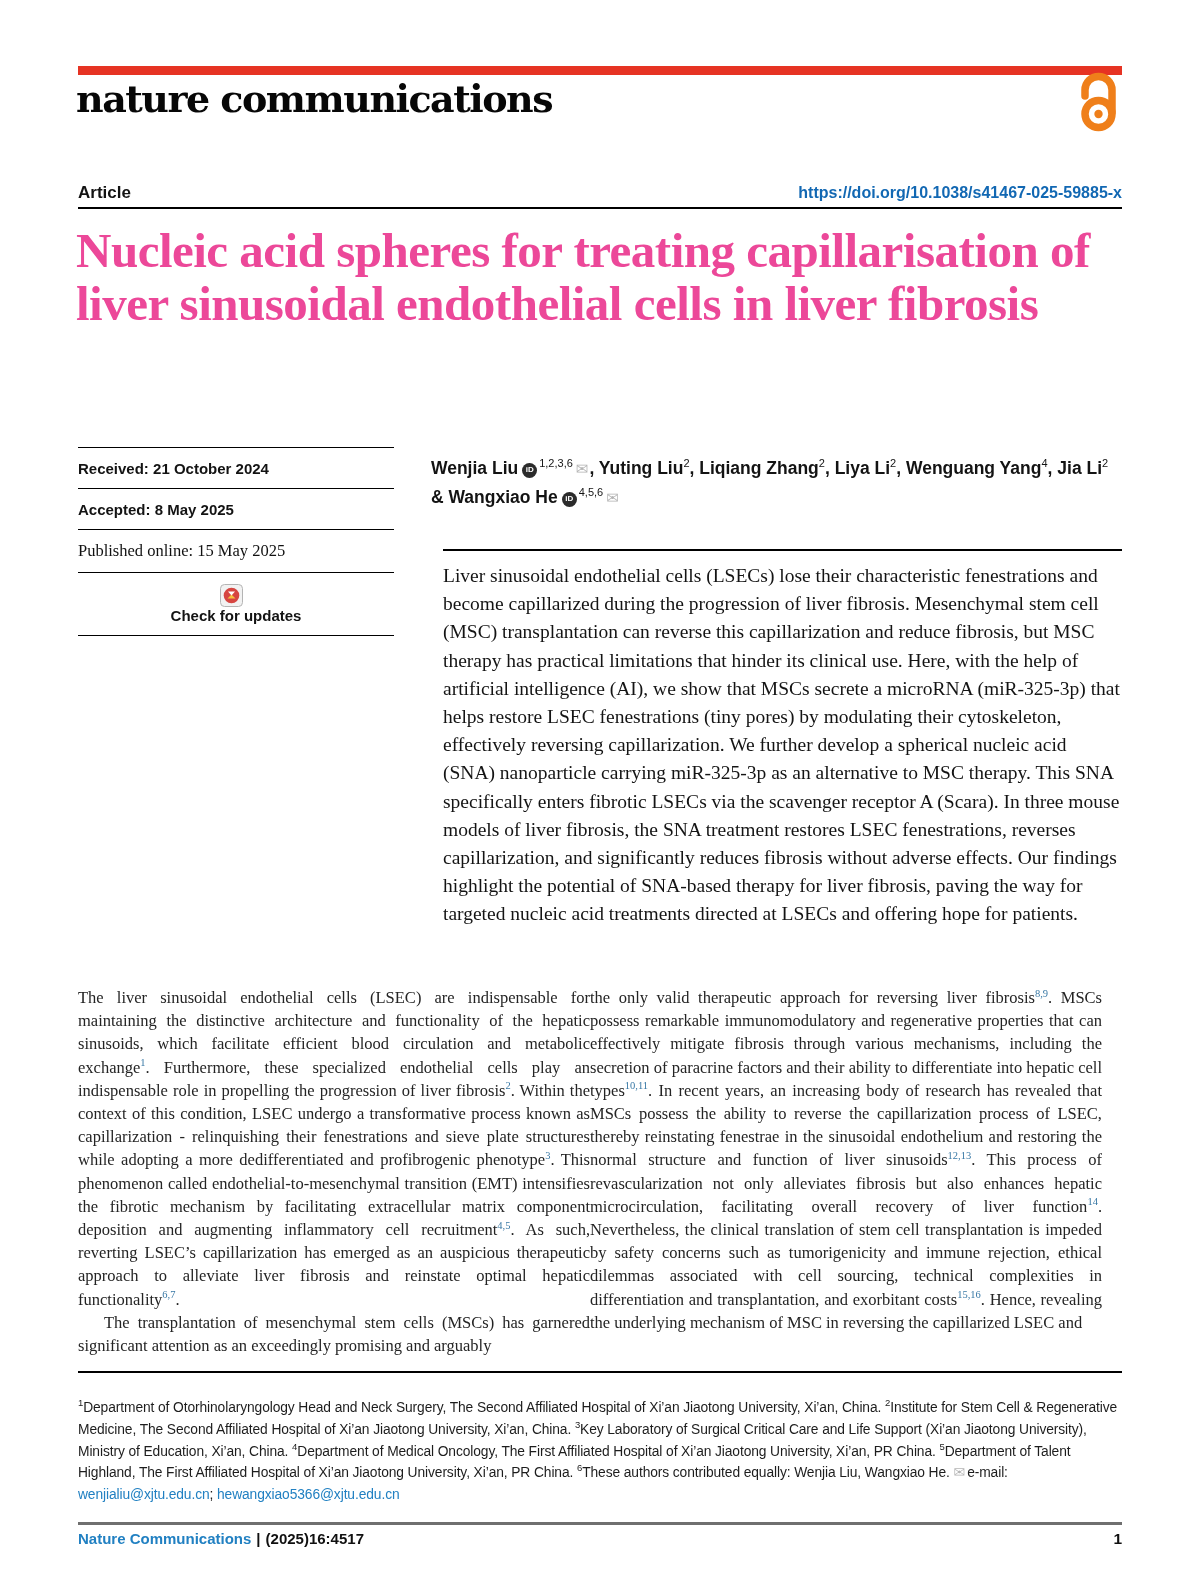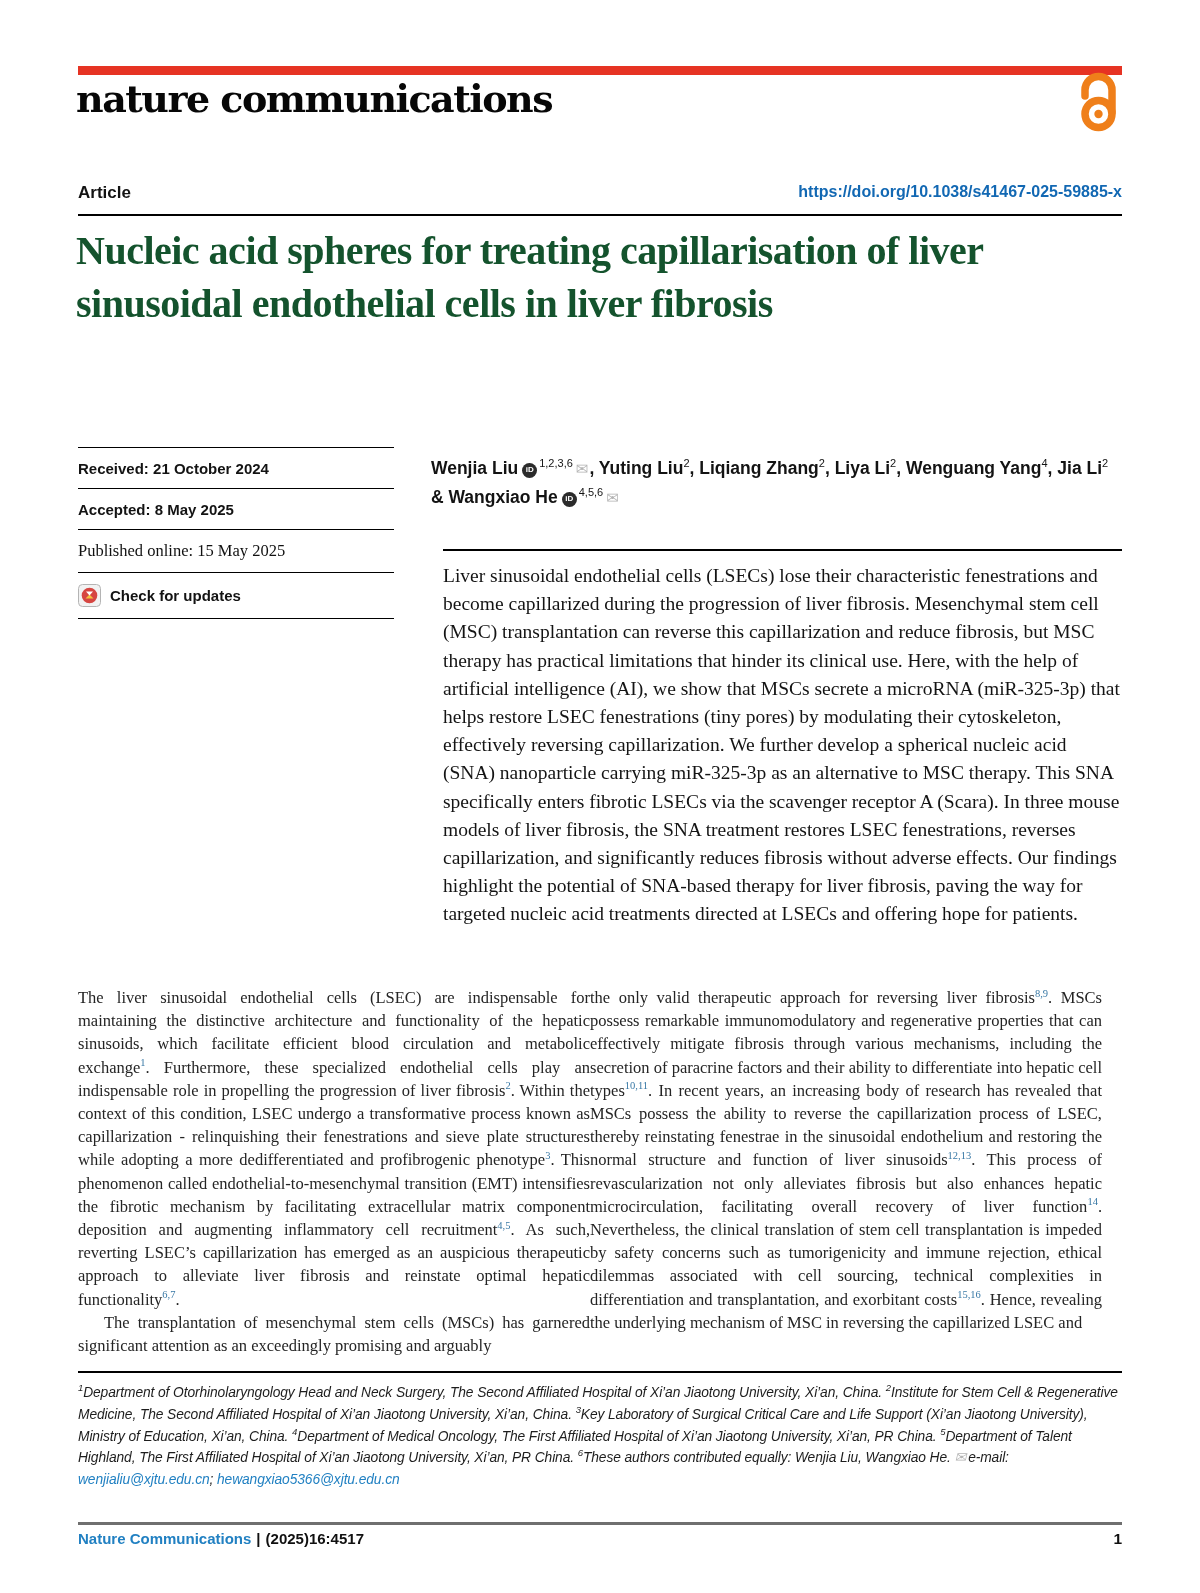--- a/index.html
+++ b/index.html
@@ -22,48 +22,48 @@
     font-family: "DejaVu Serif", serif;
     font-weight: bold;
     font-size: 38px;
     letter-spacing: -1.5px;
     color: #070707;
   }
   .oa-icon { right: 80px; top: 72px; }
 
   .article-row {
     left: 78px; right: 78px; top: 183px;
-    display: flex; justify-content: space-between; align-items: flex-start;
+    display: flex; justify-content: space-between; align-items: center;
     border-bottom: 2.5px solid #000;
-    padding-bottom: 11px;
+    padding-bottom: 4px;
   }
   .article-label { font-size: 17px; font-weight: bold; color: #131313; }
   .doi-link { font-size: 16px; font-weight: bold; color: #1268b3; }
 
   .paper-title {
     left: 76px; right: 78px; top: 224px;
     font-family: "Liberation Serif", serif;
     font-weight: bold;
-    font-size: 40px;
+    font-size: 49px;
     line-height: 53px;
     letter-spacing: -0.5px;
-    color: #14532d;
+    color: #ec4899;
   }
 
   
   .info { left: 78px; right: 78px; top: 447px; display: flex; }
   .rail { width: 316px; flex: none; }
   .rail-row {
     border-top: 1.6px solid #000;
     padding: 11px 0 11px 0;
     min-height: 41px;
     font-size: 15px; font-weight: bold; color: #131313;
     display: flex; align-items: center;
   }
-  .rail-row.last { border-bottom: 1.6px solid #000; }
+  .rail-row.last { border-bottom: 1.6px solid #000; flex-direction: column; }
   .rail-row.serif { font-family: "Liberation Serif", serif; font-weight: normal; font-size: 16.5px; color: #111; }
   .crossmark { display: inline-flex; margin-right: 9px; flex: none; }
 
   .info-right { margin-left: 37px; width: 691px; flex: none; }
   .authors {
     padding-top: 7px;
     font-size: 17.5px; font-weight: bold; line-height: 28px; color: #131313;
     height: 102px;
   }
   .authors sup { font-size: 11px; font-weight: normal; }
@@ -100,26 +100,25 @@
     text-align: justify;
     color: #242424;
   }
   .bcol p.indent { text-indent: 26px; }
   .bcol sup { color: #3878a5; font-size: 10.5px; line-height: 0; margin-top: 20px; }
 
   
   .footnote {
     left: 78px; right: 78px; top: 1371px;
     border-top: 2px solid #000;
-    padding-top: 9px;
+    padding-top: 24px;
     font-size: 13.8px;
     line-height: 21.8px;
     color: #1d1d1d;
     letter-spacing: -0.1px;
-    font-style: italic;
   }
   .footnote sup { font-size: 9.5px; }
 
   
   .footer {
     left: 78px; right: 78px; top: 1522px;
     border-top: 3px solid #6f6f6f;
     padding-top: 5px;
     display: flex; justify-content: space-between; align-items: baseline;
     font-size: 15px; font-weight: bold; color: #101010;

